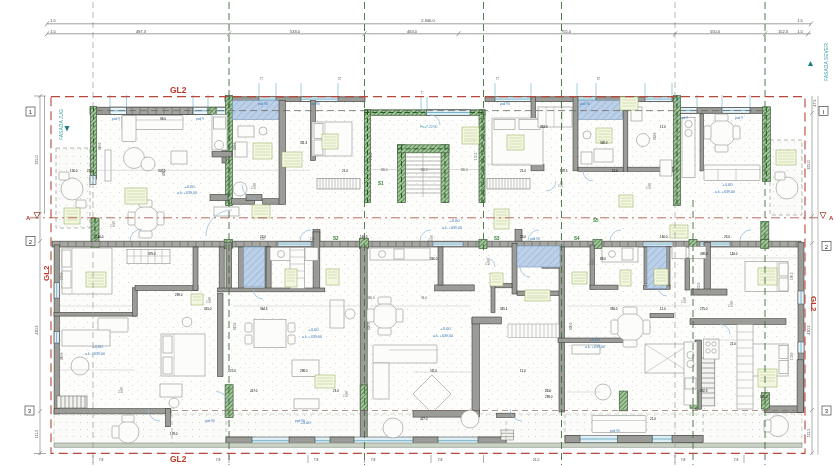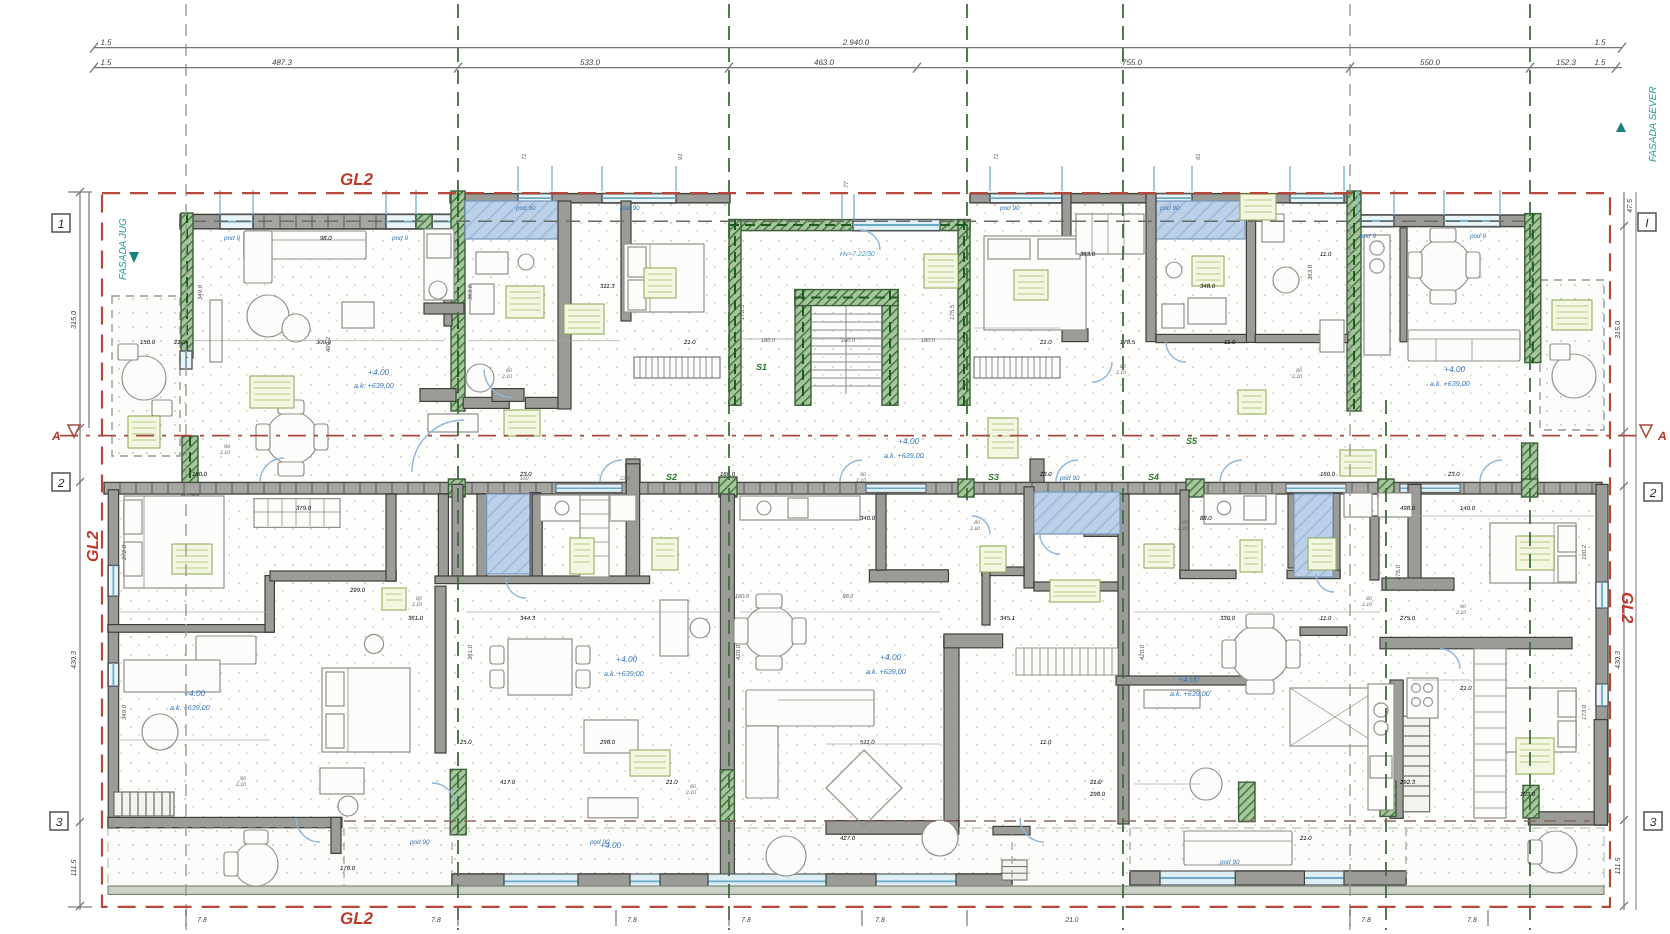--- a/index.html
+++ b/index.html
@@ -1,16 +1,16 @@
 <!DOCTYPE html>
 <html><head>
 <meta charset="utf-8">
 <style>
 html,body{margin:0;padding:0;background:#ffffff;}
-#page{position:relative;width:835px;height:467px;overflow:hidden;font-family:"Liberation Sans", sans-serif;font-style:italic;}
+#page{position:relative;width:835px;height:467px;overflow:hidden;font-family:"Liberation Sans", sans-serif;}
 </style>
 </head>
 <body>
 <div id="page">
 <svg width="835" height="467" viewBox="0 0 835 467">
 <defs>
 
 <pattern id="gh" width="3" height="3" patternUnits="userSpaceOnUse" patternTransform="rotate(45)">
   <rect width="3" height="3" fill="#a7c69e"></rect>
   <line x1="0" y1="0" x2="0" y2="3" stroke="#2f6b2c" stroke-width="1.3"></line>

